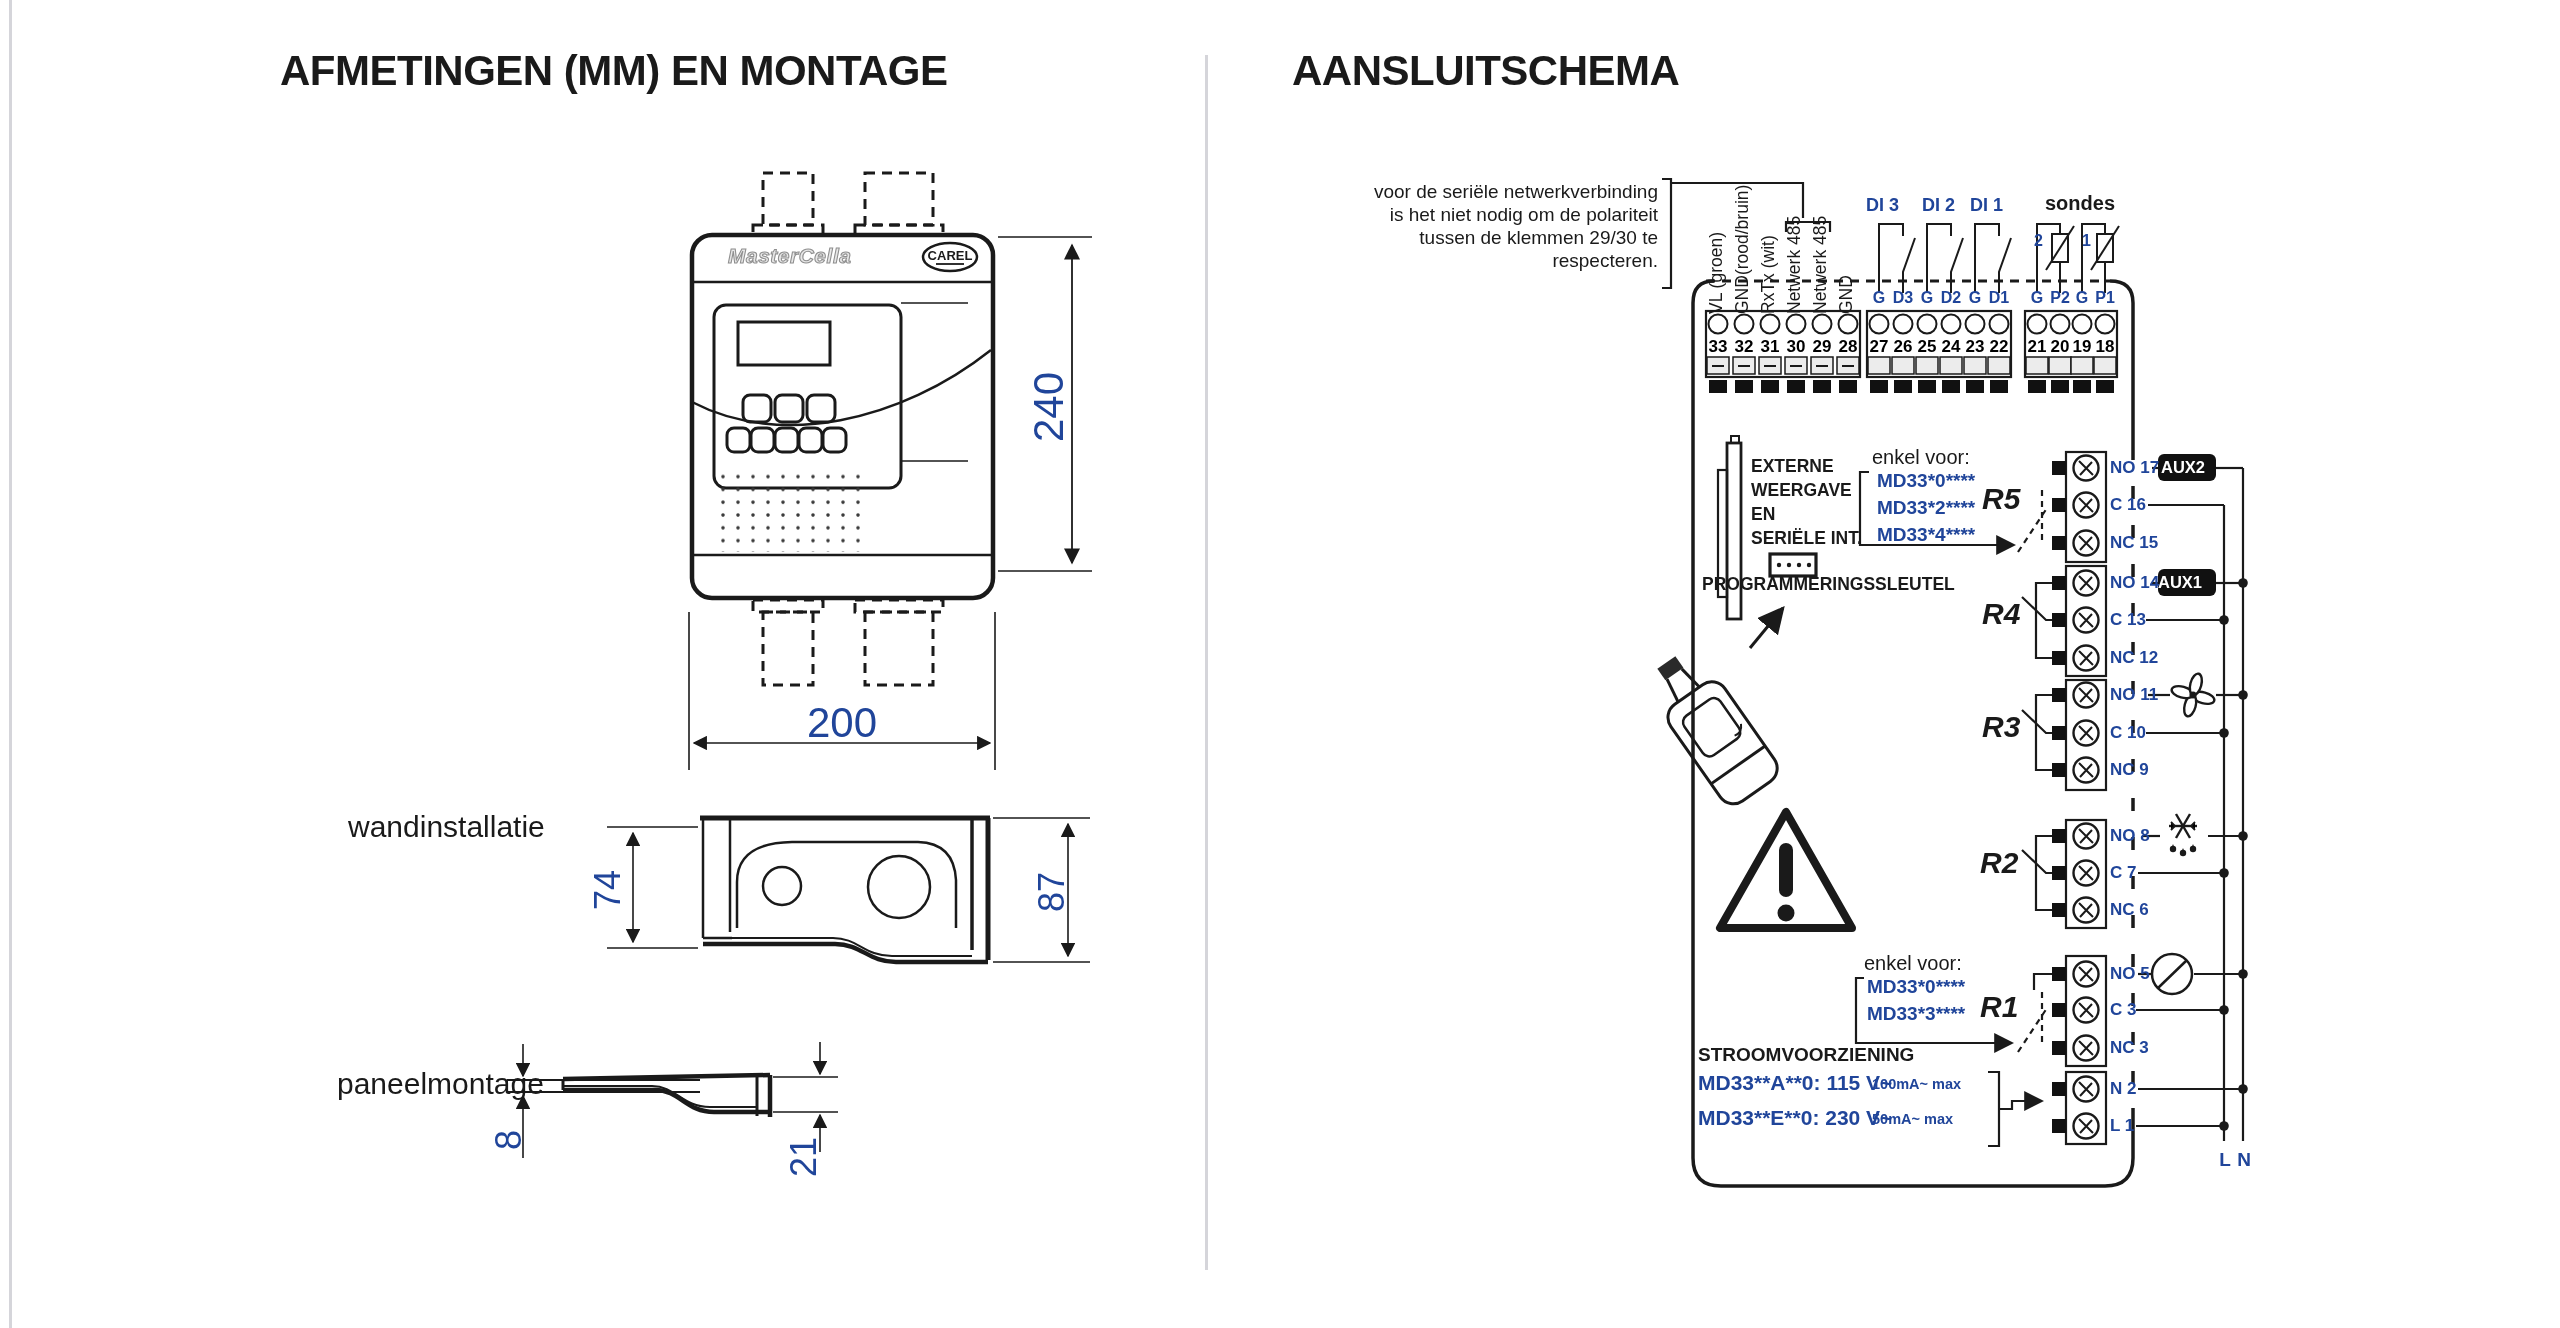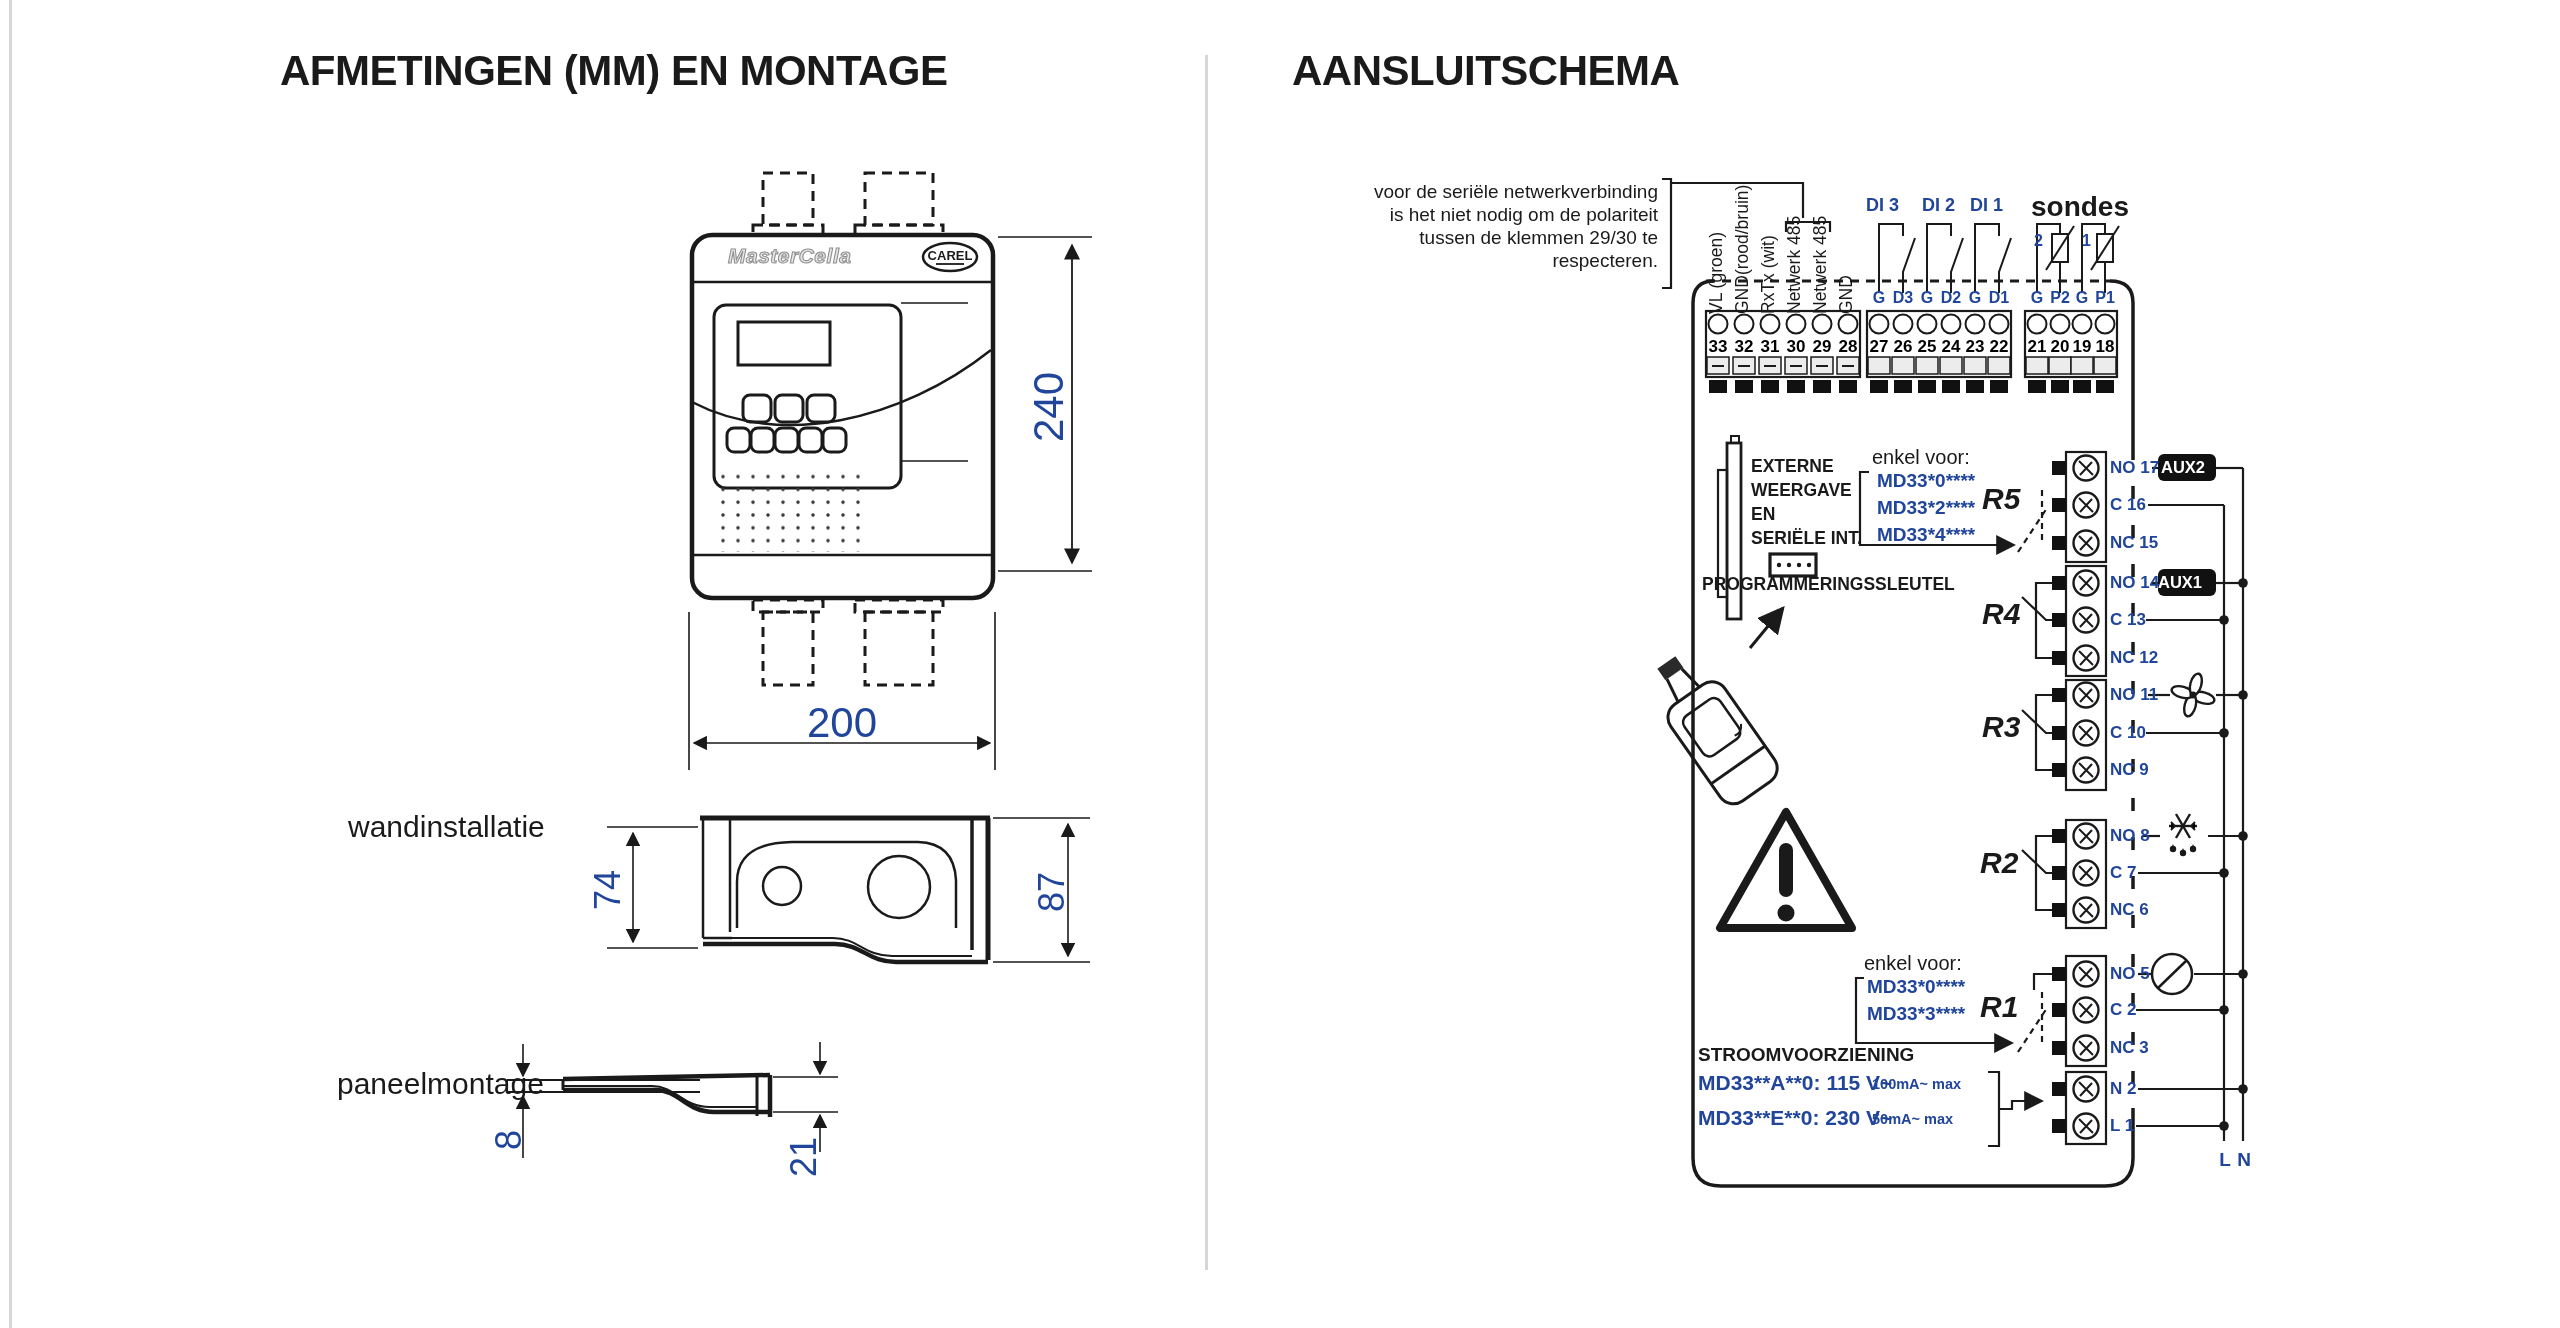--- a/index.html
+++ b/index.html
@@ -526,21 +526,21 @@
   <div class="t vlab rot" style="left:1707px;top:314px;">VL (groen)</div>
   <div class="t vlab rot" style="left:1733px;top:314px;">GND(rood/bruin)</div>
   <div class="t vlab rot" style="left:1759px;top:314px;">RxTx (wit)</div>
   <div class="t vlab rot" style="left:1785px;top:314px;">Netwerk 485</div>
   <div class="t vlab rot" style="left:1811px;top:314px;">Netwerk 485</div>
   <div class="t vlab rot" style="left:1837px;top:314px;">GND</div>
 
   <div class="t dilab" style="left:1866px;top:196px;">DI 3</div>
   <div class="t dilab" style="left:1922px;top:196px;">DI 2</div>
   <div class="t dilab" style="left:1970px;top:196px;">DI 1</div>
-  <div class="t b cx" style="left:2080px;top:192px;font-size:28px;">sondes</div>
+  <div class="t b cx" style="left:2080px;top:192px;font-size:20px;">sondes</div>
   <div class="t pin" style="left:2034px;top:232px;">2</div>
   <div class="t pin" style="left:2082px;top:232px;">1</div>
 
   <div class="t pin cx" style="left:1879px;top:289px;">G</div>
   <div class="t pin cx" style="left:1903px;top:289px;">D3</div>
   <div class="t pin cx" style="left:1927px;top:289px;">G</div>
   <div class="t pin cx" style="left:1951px;top:289px;">D2</div>
   <div class="t pin cx" style="left:1975px;top:289px;">G</div>
   <div class="t pin cx" style="left:1999px;top:289px;">D1</div>
 
@@ -593,21 +593,21 @@
   <div class="t clab" style="left:2110px;top:574px;">NO 14</div>
   <div class="t clab" style="left:2110px;top:611px;">C 13</div>
   <div class="t clab" style="left:2110px;top:649px;">NC 12</div>
   <div class="t clab" style="left:2110px;top:686px;">NO 11</div>
   <div class="t clab" style="left:2110px;top:724px;">C 10</div>
   <div class="t clab" style="left:2110px;top:761px;">NC 9</div>
   <div class="t clab" style="left:2110px;top:827px;">NO 8</div>
   <div class="t clab" style="left:2110px;top:864px;">C 7</div>
   <div class="t clab" style="left:2110px;top:901px;">NC 6</div>
   <div class="t clab" style="left:2110px;top:965px;">NO 5</div>
-  <div class="t clab" style="left:2110px;top:1001px;">C 2</div>
+  <div class="t clab" style="left:2110px;top:1001px;">C 3</div>
   <div class="t clab" style="left:2110px;top:1039px;">NC 3</div>
   <div class="t clab" style="left:2110px;top:1080px;">N 2</div>
   <div class="t clab" style="left:2110px;top:1117px;">L 1</div>
 
   <div class="t badge" style="left:2158px;top:458px;width:50px;">AUX2</div>
   <div class="t badge" style="left:2158px;top:573px;width:34px;">AUX1</div>
 
   <div class="t b" style="left:1698px;top:1045px;font-size:19px;">STROOMVOORZIENING</div>
   <div class="t b blue" style="left:1698px;top:1071px;font-size:21px;">MD33**A**0: 115 V~</div>
   <div class="t b blue" style="left:1872px;top:1077px;font-size:14.5px;">100mA~ max</div>

